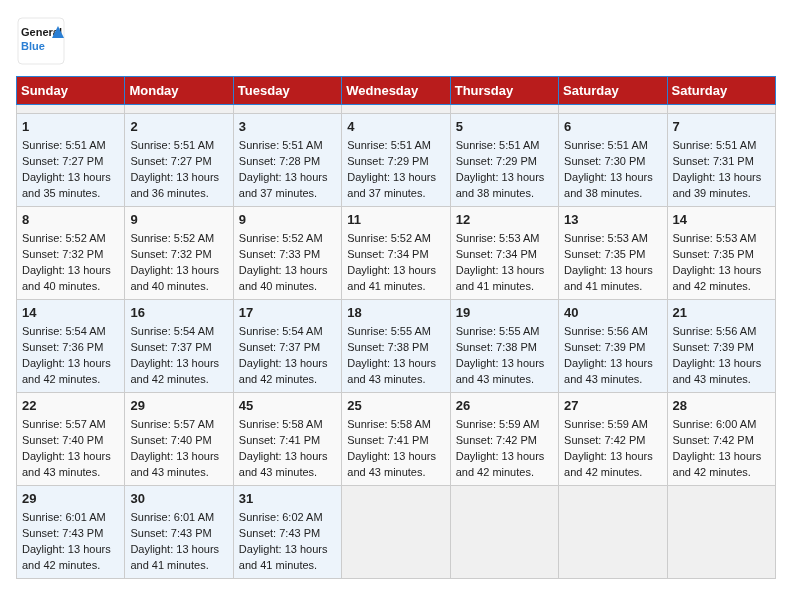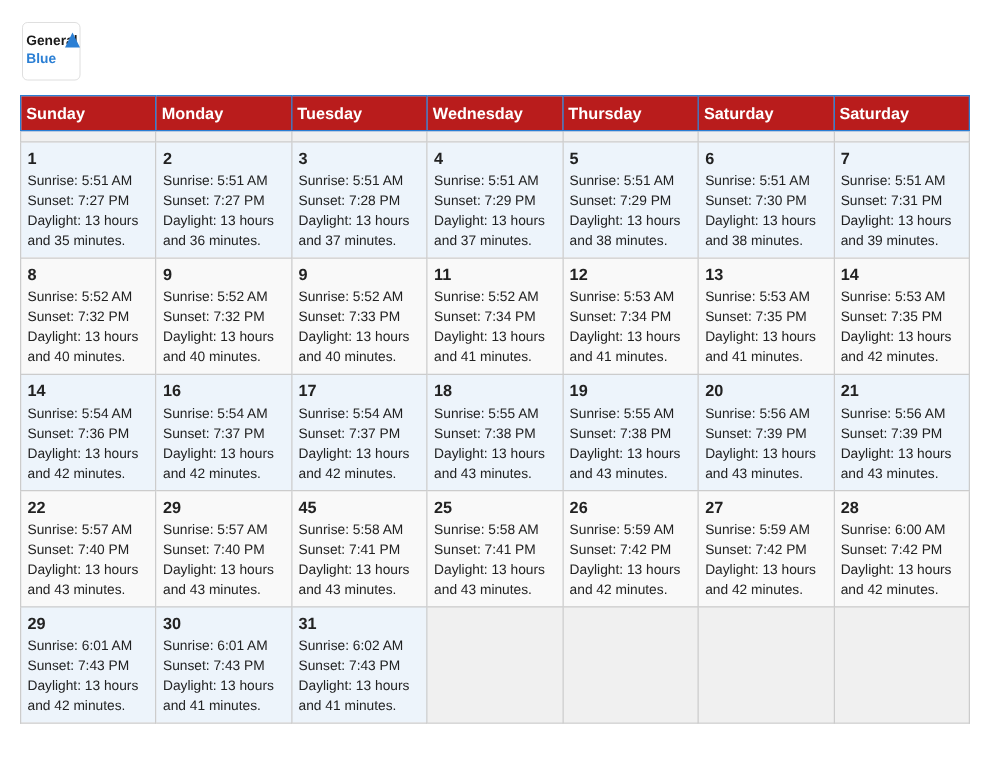--- a/index.html
+++ b/index.html
@@ -193,21 +193,21 @@
       </td>
         <td>
         <span class="day-number">18</span>
         <span class="day-info">Sunrise: 5:55 AM<br>Sunset: 7:38 PM<br>Daylight: 13 hours and 43 minutes.</span>
       </td>
         <td>
         <span class="day-number">19</span>
         <span class="day-info">Sunrise: 5:55 AM<br>Sunset: 7:38 PM<br>Daylight: 13 hours and 43 minutes.</span>
       </td>
         <td>
-        <span class="day-number">20</span>
+        <span class="day-number">40</span>
         <span class="day-info">Sunrise: 5:56 AM<br>Sunset: 7:39 PM<br>Daylight: 13 hours and 43 minutes.</span>
       </td>
         <td>
         <span class="day-number">21</span>
         <span class="day-info">Sunrise: 5:56 AM<br>Sunset: 7:39 PM<br>Daylight: 13 hours and 43 minutes.</span>
       </td>
       </tr>
       <tr>
         <td>
         <span class="day-number">22</span>

